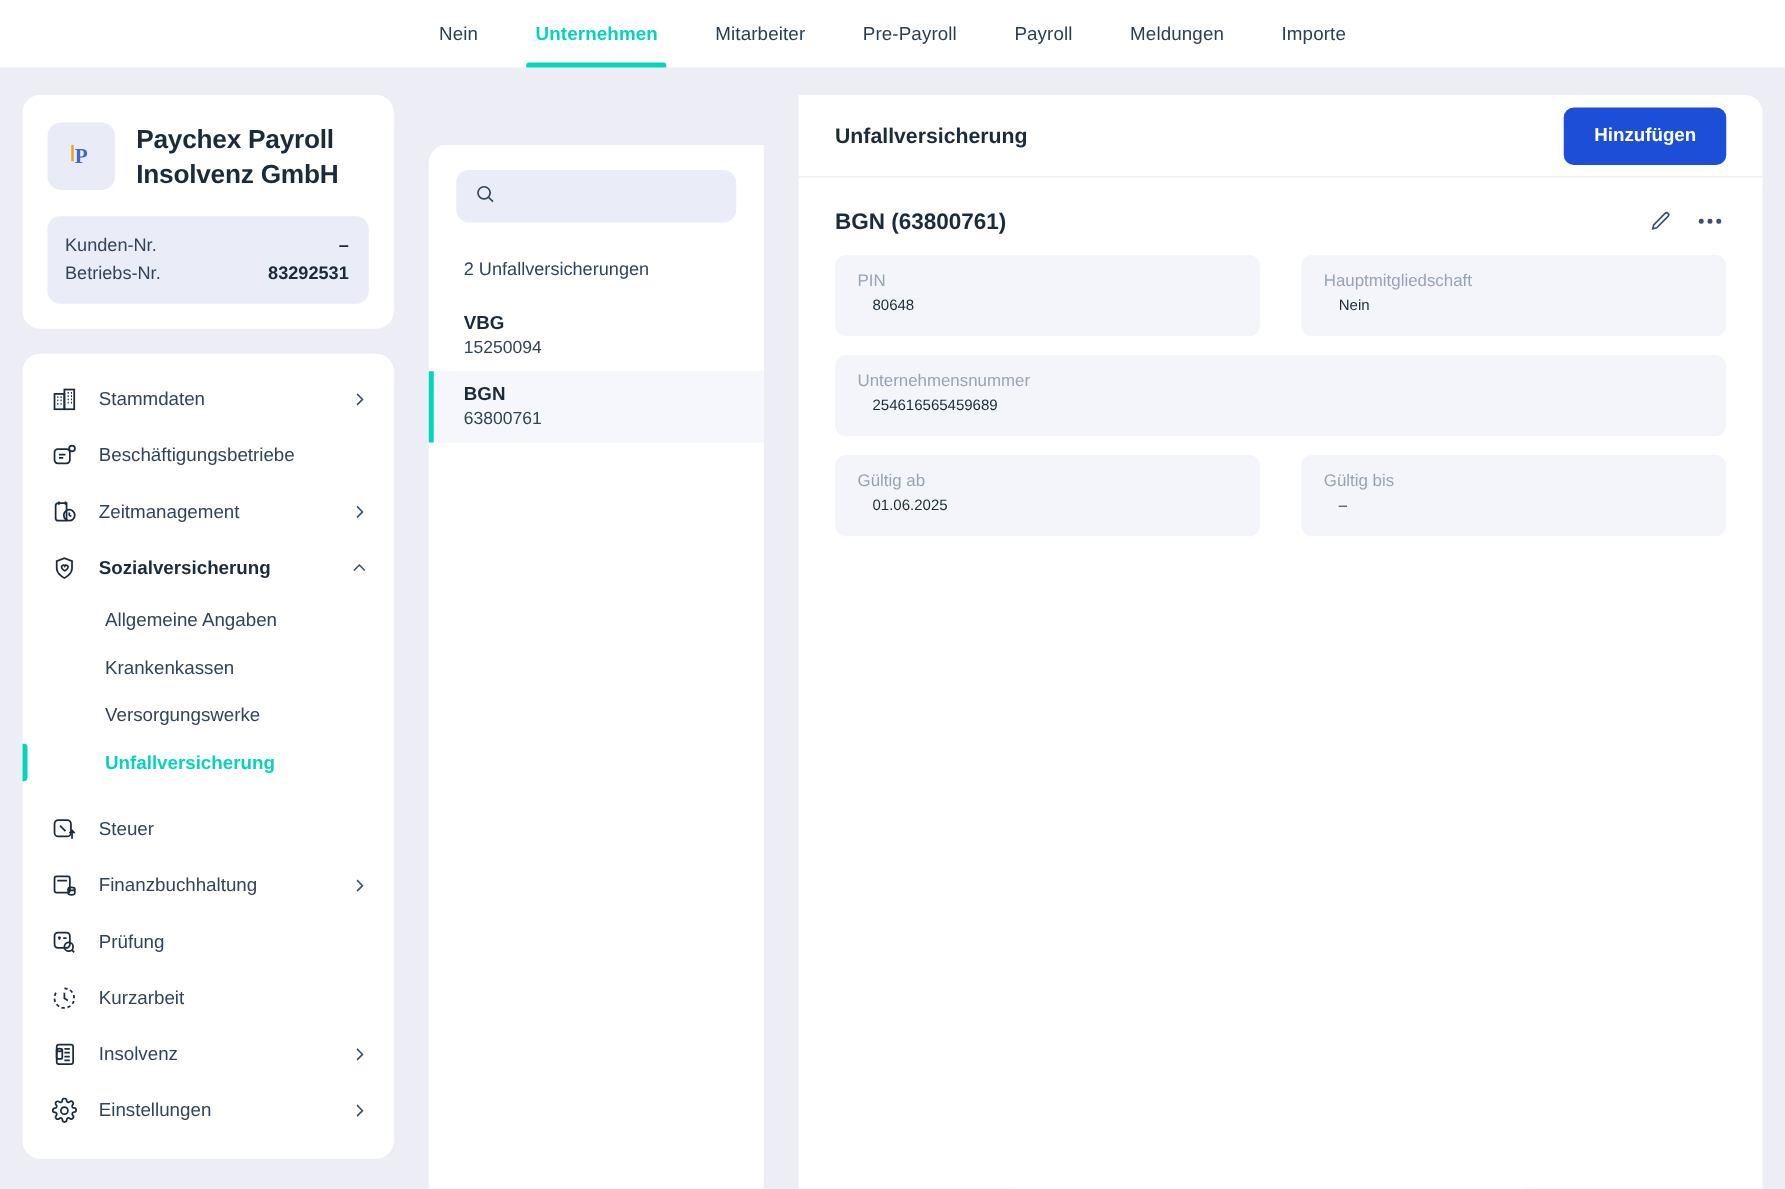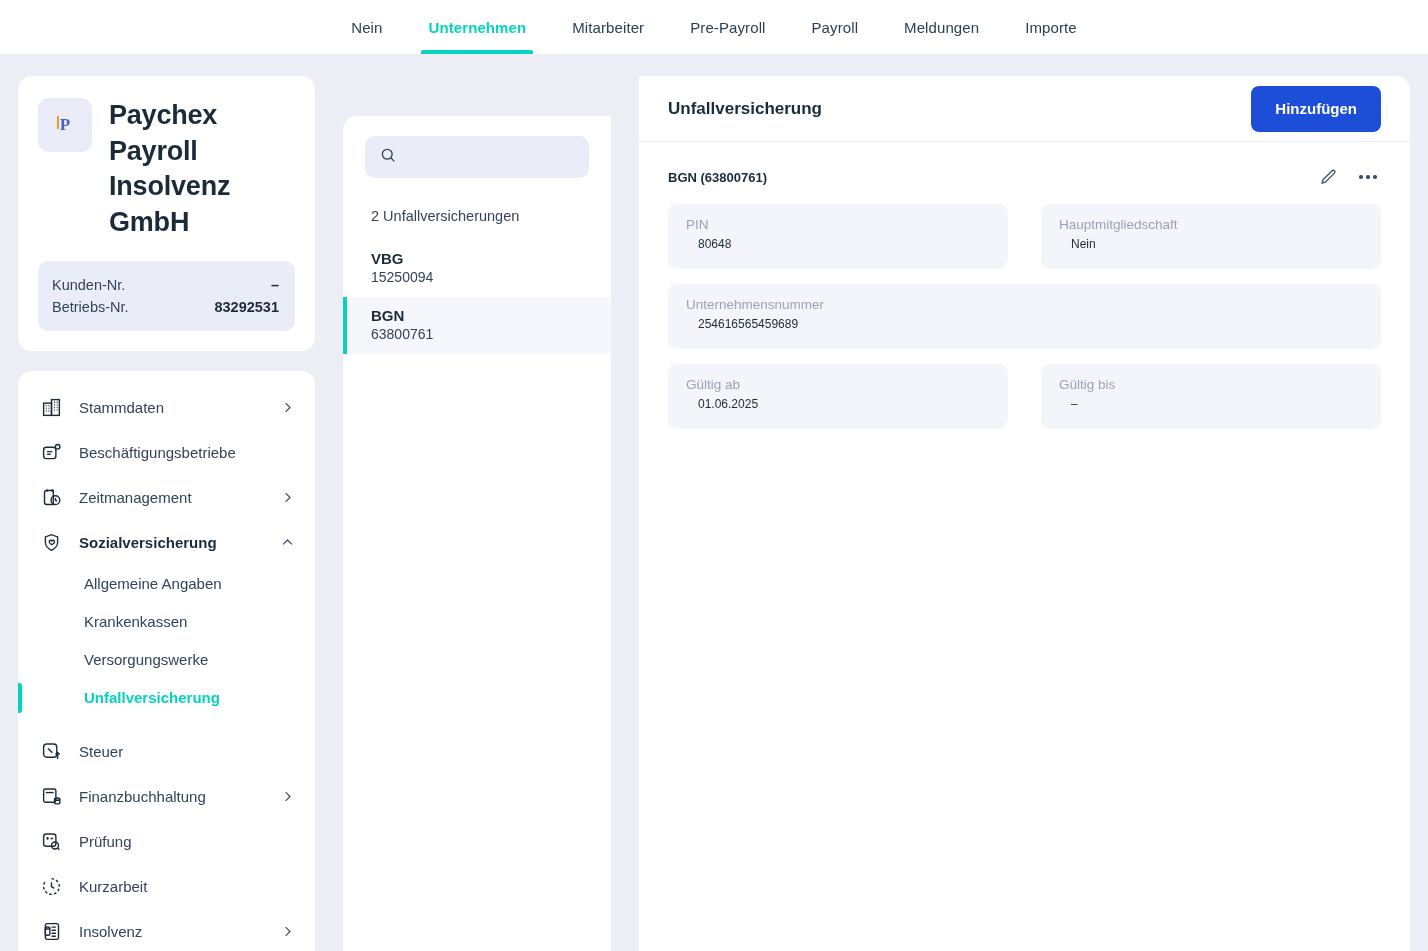--- a/index.html
+++ b/index.html
@@ -67,21 +67,21 @@
     font-family: "Liberation Serif", serif;
     font-size: 17px; font-weight: bold;
     color: #4364c8;
     position: relative;
   }
   .logo-glyph::before{
     content:""; position:absolute; left:-3px; top:1px;
     width:2px; height:13px; background:#f0a020;
   }
   .company-name {
-    font-size: 27px; font-weight: bold;
+    font-size: 21px; font-weight: bold;
     color: #1c2b3a; line-height: 1.32;
     letter-spacing: -.2px;
   }
   .meta-box {
     margin-top: 20px;
     background: #eaedf7;
     border-radius: 10px;
     padding: 13px 16px 13px 14px;
   }
   .meta-row {
@@ -186,21 +186,21 @@
     font-family: "Liberation Sans", sans-serif;
     font-size: 15px; font-weight: bold;
     border: none; border-radius: 8px;
     height: 46px; padding: 0 24px;
     cursor: pointer;
   }
   .detail-head {
     display: flex; align-items: center; justify-content: space-between;
     padding: 22px 29px 14px 29px;
   }
-  .detail-title { font-size: 13px; font-weight: bold; color: #1c2b3a; }
+  .detail-title { font-size: 18px; font-weight: bold; color: #1c2b3a; }
   .detail-actions { display: flex; align-items: center; gap: 14px; }
   .icon-btn {
     width: 26px; height: 26px;
     display: flex; align-items: center; justify-content: center;
     color: #3d5166; cursor: pointer;
     background: none; border: none;
   }
   .icon-btn svg { width: 19px; height: 19px; }
   .dots { display: flex; gap: 3.5px; align-items: center; }
   .dots i { width: 3.5px; height: 3.5px; border-radius: 50%; background: #3d5166; display: block; }

